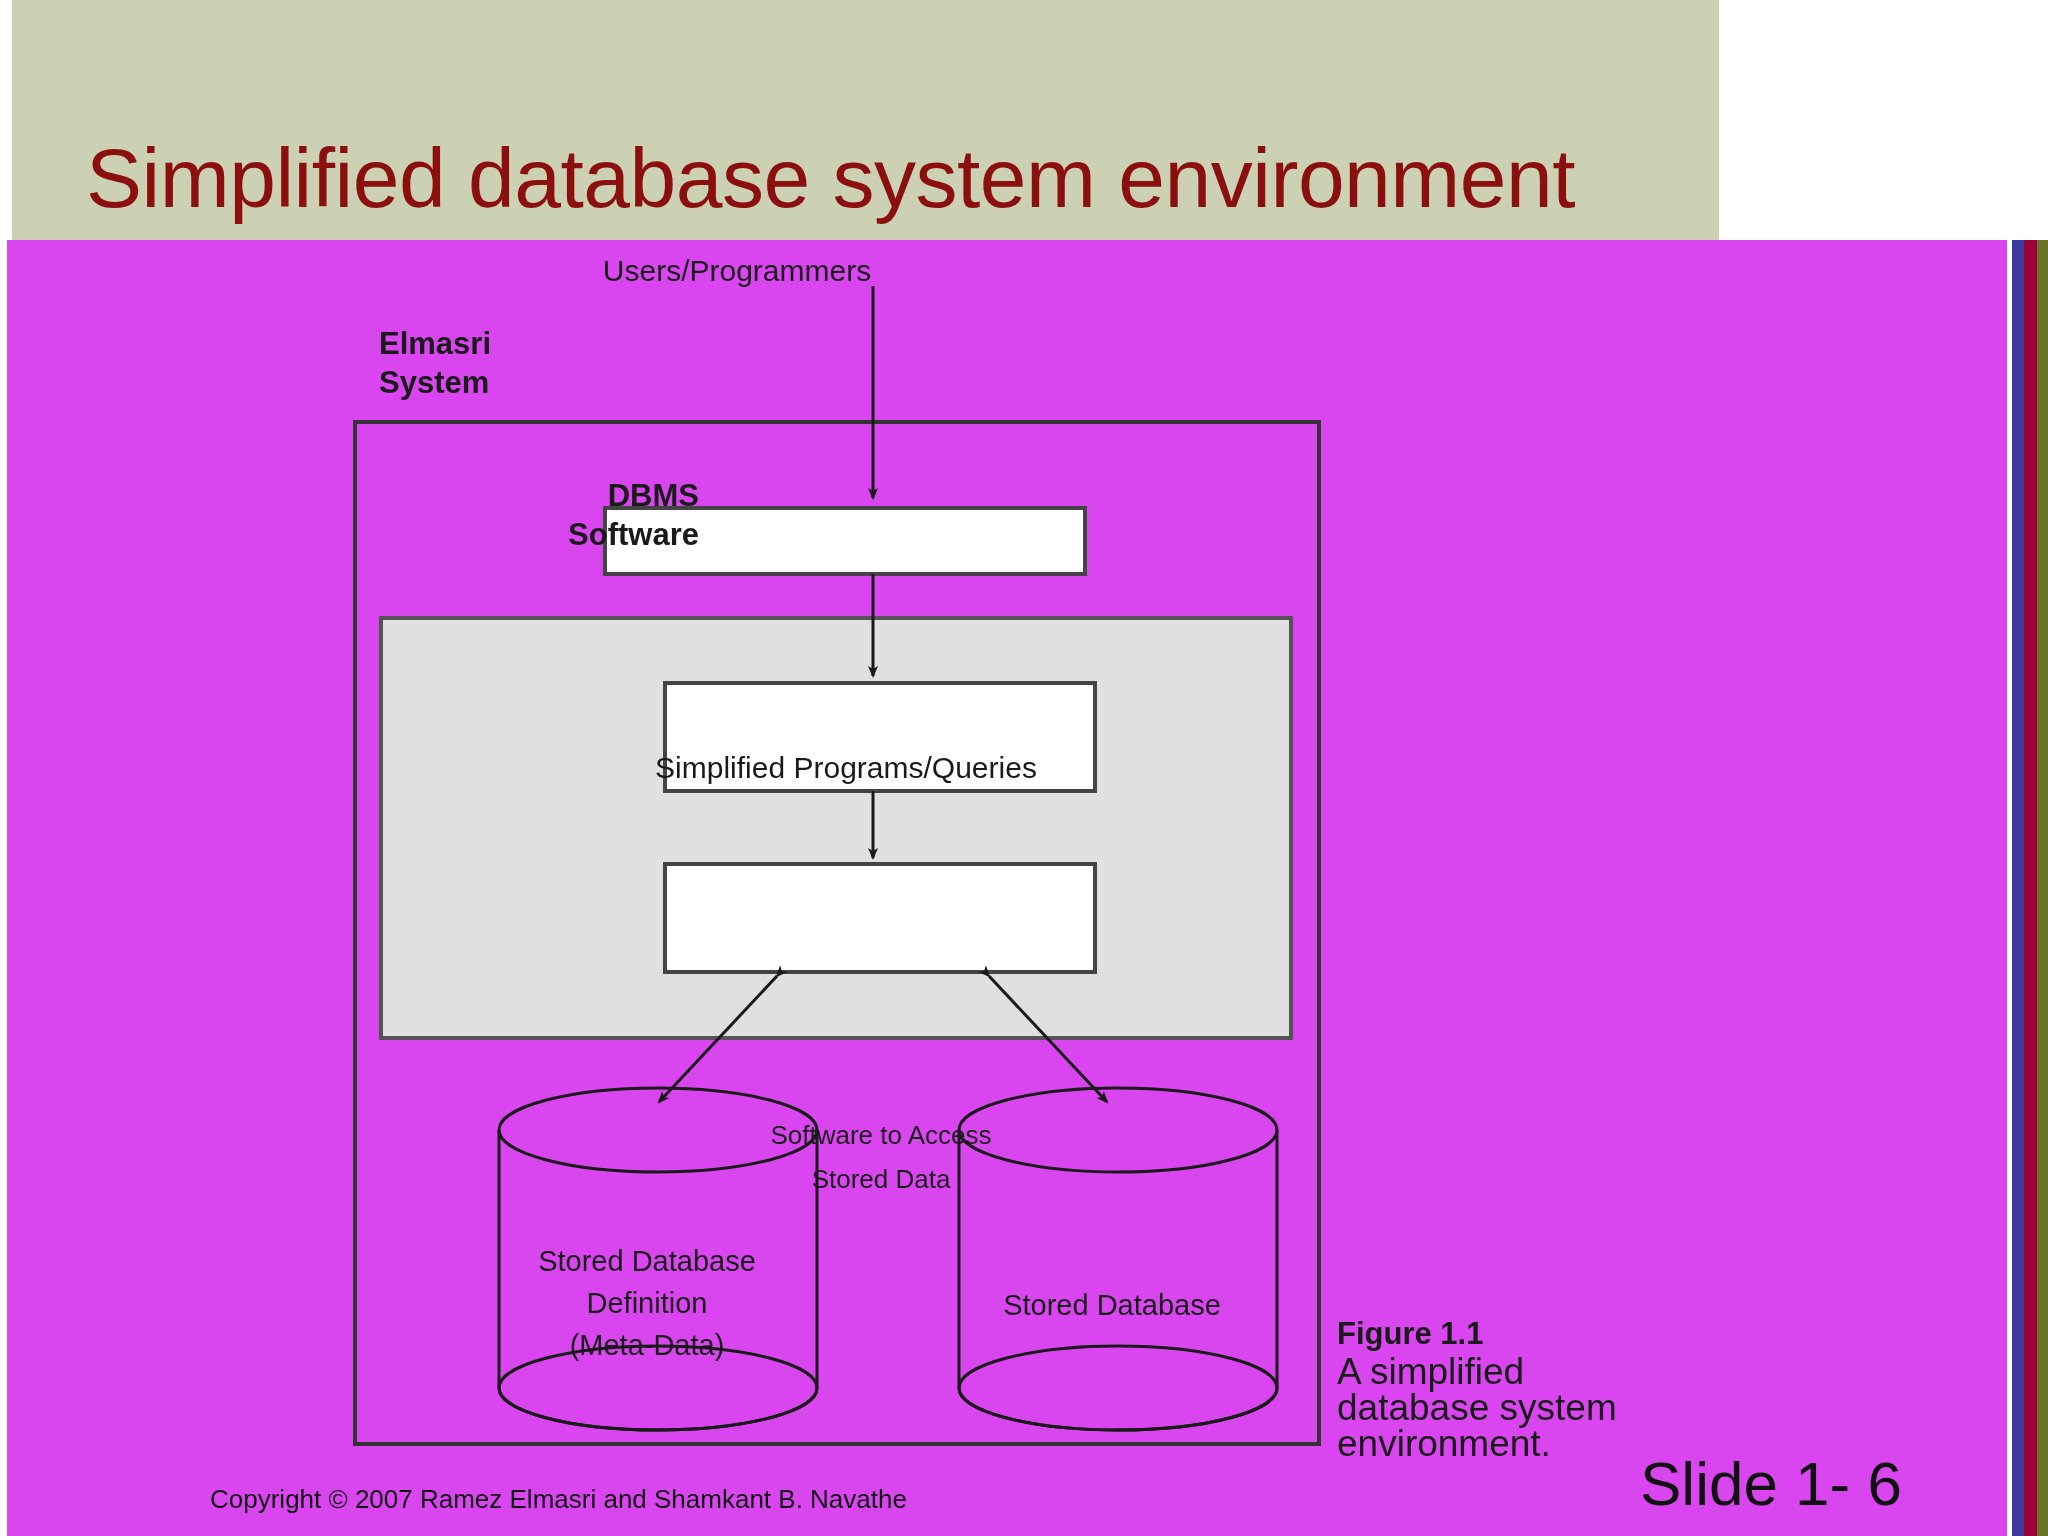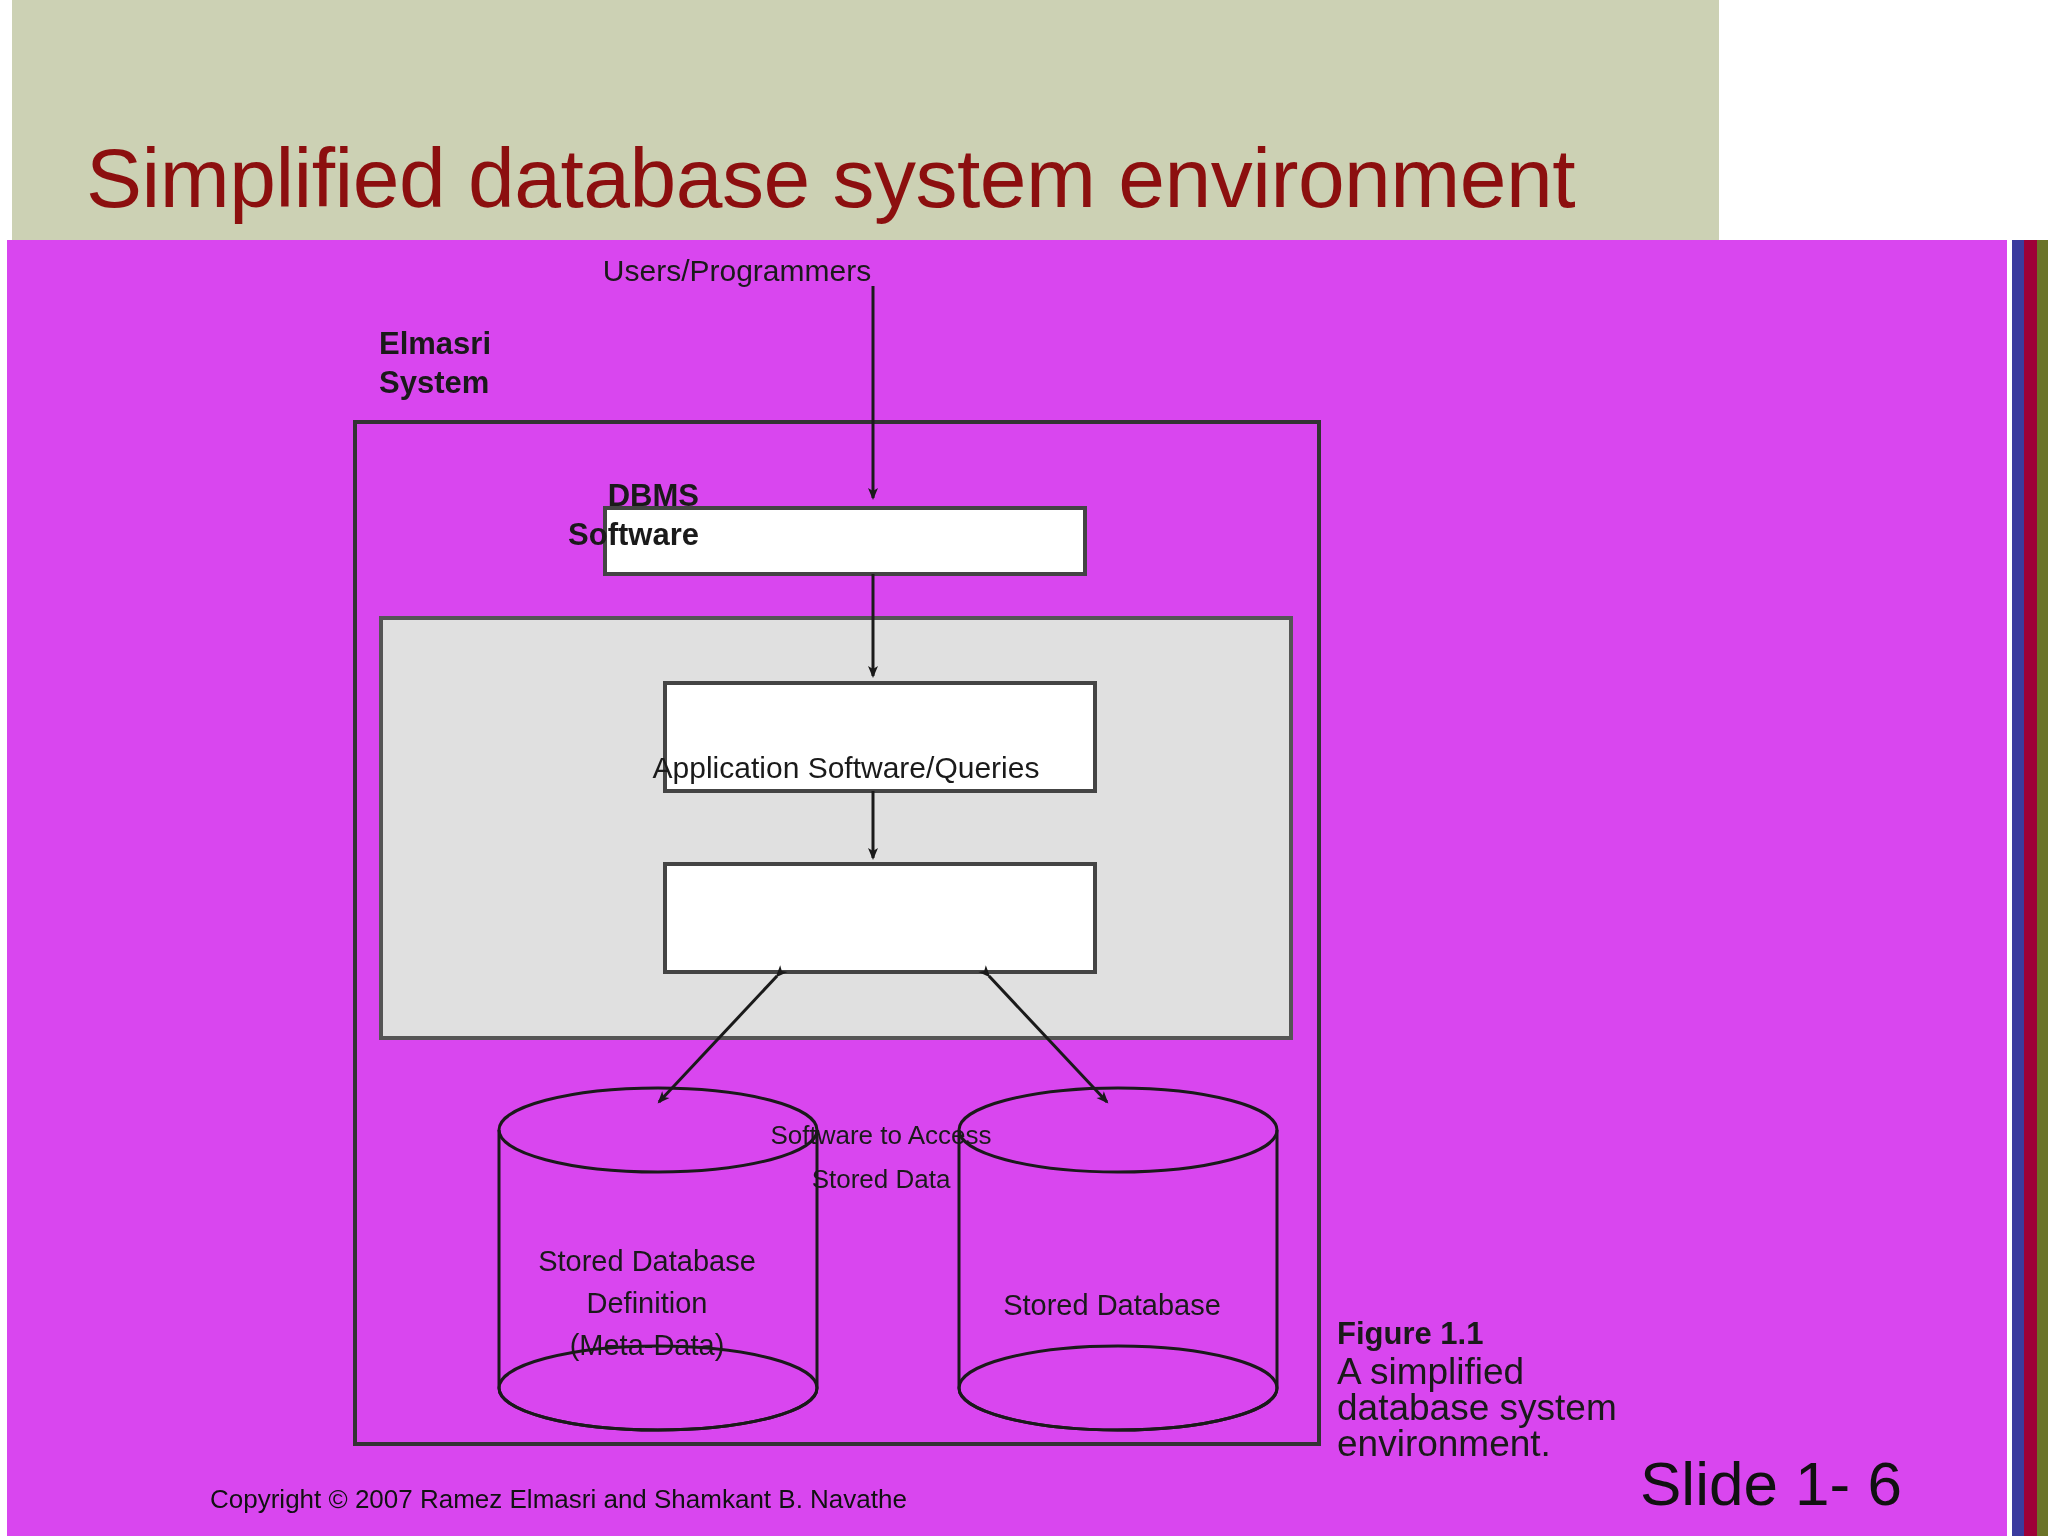--- a/index.html
+++ b/index.html
@@ -245,21 +245,21 @@
   </svg>
 
   <div class="dg-label" id="users-label">Users/Programmers</div>
 
   <div class="dg-label" id="db-system-label">Elmasri
 System</div>
 
   <div class="dg-label" id="dbms-software-label">DBMS
 Software</div>
 
-  <div class="dg-label" id="app-programs-label">Application Software/Queries</div>
+  <div class="dg-label" id="app-programs-label">Simplified Programs/Queries</div>
 
 
   <div class="dg-label" id="sw-access-label">Software to Access
 Stored Data</div>
 
   <div class="dg-label" id="stored-db-def-label">Stored Database
 Definition
 (Meta-Data)</div>
 
   <div class="dg-label" id="stored-db-label">Stored Database</div>

